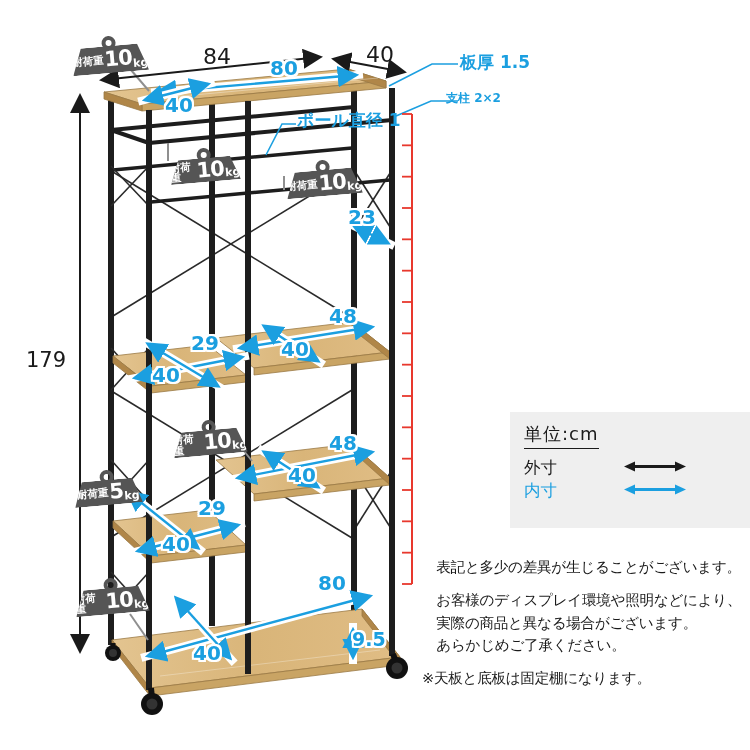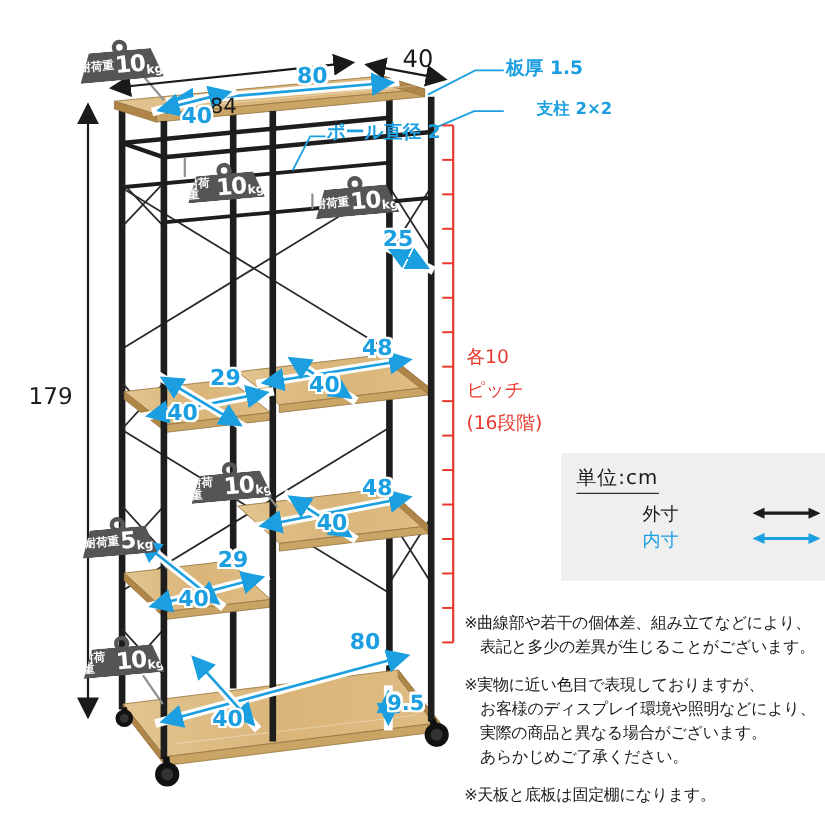--- a/index.html
+++ b/index.html
@@ -29,21 +29,21 @@
   .badge .plate{position:relative;background:var(--badge);color:#fff;
     clip-path:polygon(13% 0,87% 0,100% 100%,0 100%);
     display:flex;align-items:center;justify-content:center;gap:1px;line-height:1;}
   .badge .blabel{font-size:10.5px;font-weight:600;}
   .badge .bval{font-size:21px;font-weight:bold;letter-spacing:-1px;}
   .badge .bunit{font-size:11px;font-weight:bold;align-self:flex-end;padding-bottom:2px;}
   #legend{position:absolute;left:510px;top:412px;width:248px;height:116px;
     background:var(--legendbg);z-index:3;padding:10px 12px 0 14px;}
   #legend .ltitle{display:inline-block;font-size:18px;border-bottom:1.5px solid var(--ink);
     padding-bottom:2px;margin-bottom:7px;letter-spacing:1px;}
-  #legend .lrow{display:flex;align-items:center;height:23px;font-size:16.5px;justify-content:flex-end;}
+  #legend .lrow{display:flex;align-items:center;height:23px;font-size:16.5px;}
   #legend .lrow .llabel{width:100px;}
   #legend .lrow.c-blue .llabel{color:var(--blue);}
   #legend .lrow.c-red .llabel{color:var(--red);}
   #notes{position:absolute;left:422px;top:556px;width:326px;z-index:3;}
   .note-block{margin-bottom:11px;}
   .note-line{font-size:14.6px;line-height:22.3px;white-space:nowrap;letter-spacing:-0.3px;}
 </style>
 </head>
 <body>
 
@@ -209,45 +209,40 @@
         <line x1="402" y1="427.3333333333333" x2="412" y2="427.3333333333333" stroke="#e8382d" stroke-width="1.8"></line>
         <line x1="402" y1="458.66666666666663" x2="412" y2="458.66666666666663" stroke="#e8382d" stroke-width="1.8"></line>
         <line x1="402" y1="490" x2="412" y2="490" stroke="#e8382d" stroke-width="1.8"></line>
         <line x1="402" y1="521.3333333333333" x2="412" y2="521.3333333333333" stroke="#e8382d" stroke-width="1.8"></line>
         <line x1="402" y1="552.6666666666666" x2="412" y2="552.6666666666666" stroke="#e8382d" stroke-width="1.8"></line>
         <line x1="402" y1="584" x2="412" y2="584" stroke="#e8382d" stroke-width="1.8"></line>
       </g>
   </svg>
 
   <div class="layer" id="annotations" style="pointer-events:none;">
-      <div class="dim black" style="left: 191px; top: 46px; font-size: 19px; margin-top: 42px;">84</div>
+      <div class="dim black" style="left: 203px; top: 46px; font-size: 22px;">84</div>
       <div class="dim black" style="left: 366px; top: 44px; font-size: 22px;">40</div>
       <div class="dim black" style="left: 26px; top: 350px; font-size: 21px; text-align: right;">179</div>
       <div class="dim blue" style="left: 270px; top: 58px; font-size: 20px;">80</div>
       <div class="dim blue" style="left: 165px; top: 95px; font-size: 20px;">40</div>
-      <div class="dim blue" style="left: 348px; top: 207px; font-size: 20px;">25</div>
+      <div class="dim blue" style="left: 348px; top: 207px; font-size: 20px;">23</div>
       <div class="dim blue" style="left: 329px; top: 306px; font-size: 20px;">48</div>
       <div class="dim blue" style="left: 281px; top: 339px; font-size: 20px;">40</div>
       <div class="dim blue" style="left: 191px; top: 333px; font-size: 20px;">29</div>
       <div class="dim blue" style="left: 152px; top: 365px; font-size: 20px;">40</div>
       <div class="dim blue" style="left: 329px; top: 433px; font-size: 20px;">48</div>
       <div class="dim blue" style="left: 288px; top: 465px; font-size: 20px;">40</div>
       <div class="dim blue" style="left: 198px; top: 498px; font-size: 20px;">29</div>
       <div class="dim blue" style="left: 162px; top: 534px; font-size: 20px;">40</div>
       <div class="dim blue" style="left: 318px; top: 573px; font-size: 20px;">80</div>
       <div class="dim blue" style="left: 193px; top: 643px; font-size: 20px;">40</div>
       <div class="dim blue" style="left: 352px; top: 630px; font-size: 19px;">9.5</div>
       <div class="dim bluelabel" style="left: 460px; top: 54px; font-size: 17px;">板厚 1.5</div>
-      <div class="dim bluelabel" style="left: 488px; top: 92px; font-size: 15px;">支柱 2×2</div>
-      <div class="dim bluelabel" style="left: 297px; top: 112px; font-size: 17px;">ポール直径 2</div>
-    </div>
-  <div id="pitch-note">
-      <div>各10</div>
-      <div>ピッチ</div>
-      <div>(16段階)</div>
+      <div class="dim bluelabel" style="left: 446px; top: 92px; font-size: 12px;">支柱 2×2</div>
+      <div class="dim bluelabel" style="left: 297px; top: 112px; font-size: 17px;">ポール直径 1</div>
     </div>
   <div class="layer" id="badges" style="pointer-events:none;">
       <div class="badge" style="left: 72px; top: 46px;">
         <span class="ring"></span>
         <div class="plate" style="width: 76px; height: 27px;">
           <span class="blabel">耐荷重</span>
           <span class="bval">10</span>
           <span class="bunit">kg</span>
         </div>
       </div>
@@ -312,25 +307,23 @@
             <line x1="9" y1="6.5" x2="53" y2="6.5" stroke="#1b9fe0" stroke-width="2.8"></line>
             <path d="M0,6.5 L11,1.5 L11,11.5 z" fill="#1b9fe0"></path>
             <path d="M62,6.5 L51,1.5 L51,11.5 z" fill="#1b9fe0"></path>
           </svg>
       </span>
     </div>
   </div>
 
   <div id="notes">
       <div class="note-block">
-        <div class="note-line">※曲線部や若干の個体差、組み立てなどにより、</div>
         <div class="note-line">　表記と多少の差異が生じることがございます。</div>
       </div>
       <div class="note-block">
-        <div class="note-line">※実物に近い色目で表現しておりますが、</div>
         <div class="note-line">　お客様のディスプレイ環境や照明などにより、</div>
         <div class="note-line">　実際の商品と異なる場合がございます。</div>
         <div class="note-line">　あらかじめご了承ください。</div>
       </div>
       <div class="note-block">
         <div class="note-line">※天板と底板は固定棚になります。</div>
       </div>
     </div>
 </div>
 

